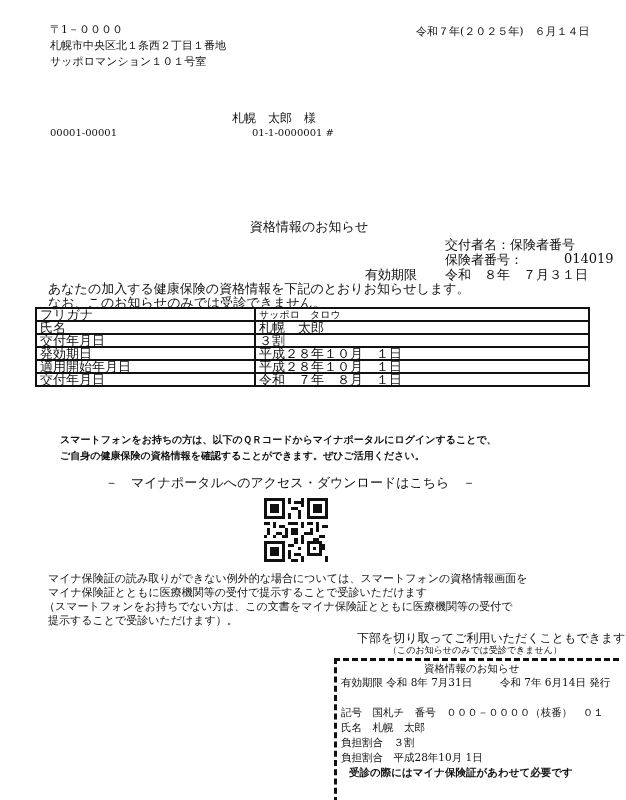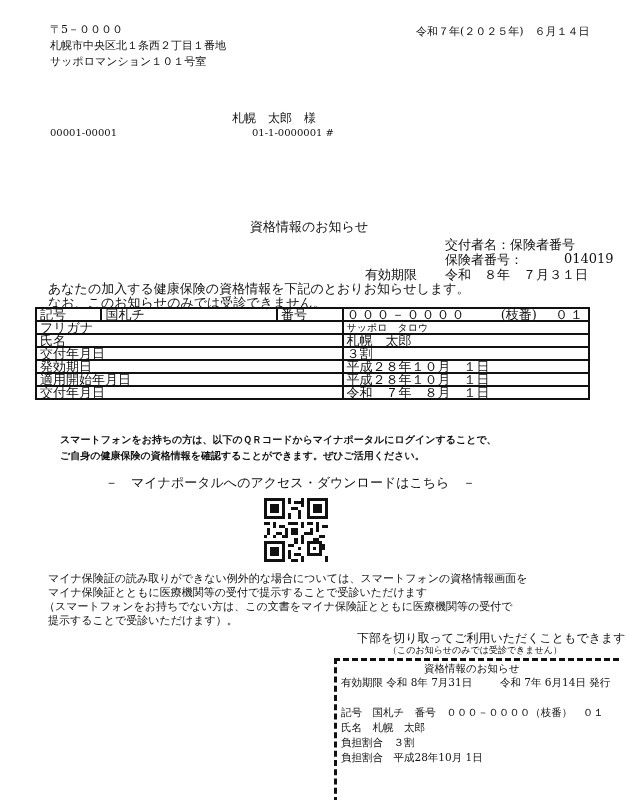--- a/index.html
+++ b/index.html
@@ -33,49 +33,39 @@
   
   .cutout {
     position: absolute; left: 334px; top: 658px; width: 282px; height: 142px;
     border-top: 3px dashed #111; border-left: 3px dashed #111;
   }
   .cut-line { position: absolute; left: 4px; white-space: nowrap; font-size: 10.5px; }
 </style>
 </head>
 <body>
 
-<div class="abs f11" style="left:50px; top:22px;">〒5－００００</div>
+<div class="abs f11" style="left:50px; top:22px;">〒1－００００</div>
 <div class="abs f11" style="left:50px; top:38px;">札幌市中央区北１条西２丁目１番地</div>
 <div class="abs f11" style="left:50px; top:54px;">サッポロマンション１０１号室</div>
 <div class="abs f11" style="left:416px; top:24px;">令和７年(２０２５年)　６月１４日</div>
 <div class="abs f12" style="left:232px; top:110px;">札幌　太郎　様</div>
 <div class="abs f10" style="left:50px; top:127px;">00001-00001</div>
 <div class="abs f10" style="left:252px; top:127px;">01-1-0000001 #</div>
 
 <div class="abs f13" style="left:250px; top:218px;">資格情報のお知らせ</div>
 <div class="abs f13" style="left:445px; top:236px;">交付者名：保険者番号</div>
 <div class="abs f13" style="left:445px; top:251px;">保険者番号：</div>
 <div class="abs f13" style="left:564px; top:251px;">014019</div>
 <div class="abs f13" style="left:365px; top:266px;">有効期限</div>
 <div class="abs f13" style="left:445px; top:266px;">令和　８年　７月３１日</div>
 <div class="abs f13" style="left:48px; top:280px;">あなたの加入する健康保険の資格情報を下記のとおりお知らせします。</div>
 <div class="abs f13" style="left:48px; top:294px;">なお、このお知らせのみでは受診できません。</div>
 
 <table class="qtable">
   <tbody>
-      <tr>
-    <td style="width:60px;">記号</td>
-    <td style="width:178px;">国札チ</td>
-    <td style="width:60px;">番号</td>
-    <td>
-      <span style="letter-spacing:2px;">０００－００００</span>
-      <span style="margin-left:30px;">(枝番)</span>
-      <span style="margin-left:14px; letter-spacing:2px;">０１</span>
-    </td>
-  </tr>
   <tr>
     <td colspan="3">フリガナ</td>
     <td class="sm">サッポロ　タロウ</td>
   </tr>
   <tr>
     <td colspan="3">氏名</td>
     <td>札幌　太郎</td>
   </tr>
   <tr>
     <td colspan="3">交付年月日</td>
@@ -161,13 +151,14 @@
 <div class="abs" style="left:388px; top:644px; font-size:9px;">（このお知らせのみでは受診できません）</div>
 
 <div class="cutout">
   <div class="cut-line" style="left:87px; top:1px;">資格情報のお知らせ</div>
   <div class="cut-line" style="top:15px;">有効期限 令和 8年 7月31日</div>
   <div class="cut-line" style="left:163px; top:15px;">令和 7年 6月14日 発行</div>
   <div class="cut-line" style="top:45px;">記号　国札チ　番号　０００－００００（枝番）　０１</div>
   <div class="cut-line" style="top:60px;">氏名　札幌　太郎</div>
   <div class="cut-line" style="top:75px;">負担割合　３割</div>
   <div class="cut-line" style="top:90px;">負担割合　平成28年10月 1日</div>
+  <div class="cut-line bold" style="left:12px; top:105px; font-size:10.5px;">受診の際にはマイナ保険証があわせて必要です</div>
 </div>
 
 </body></html>

